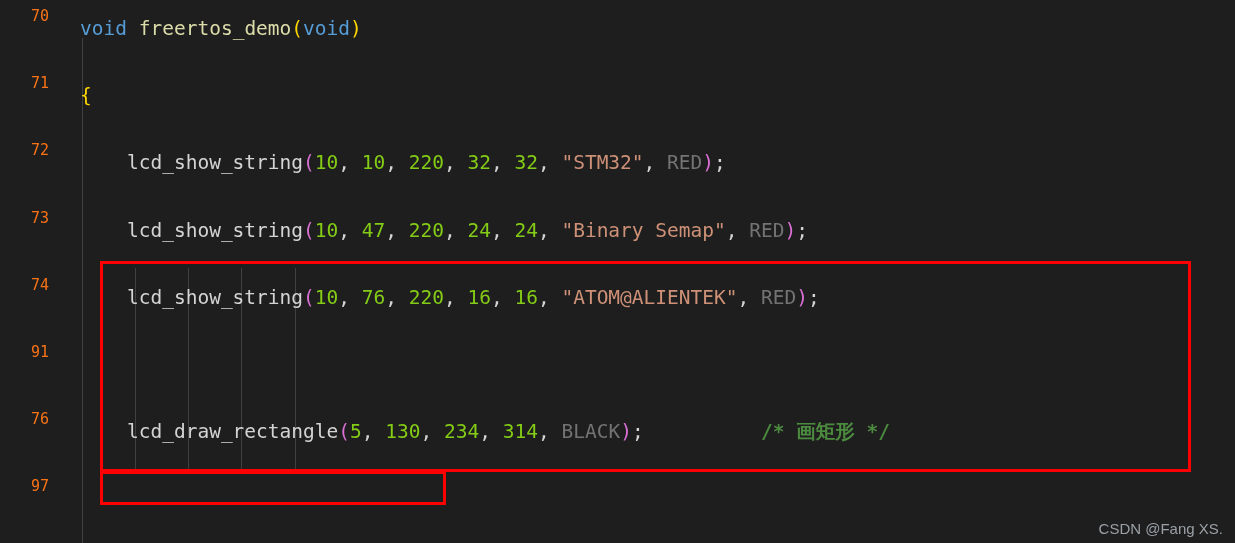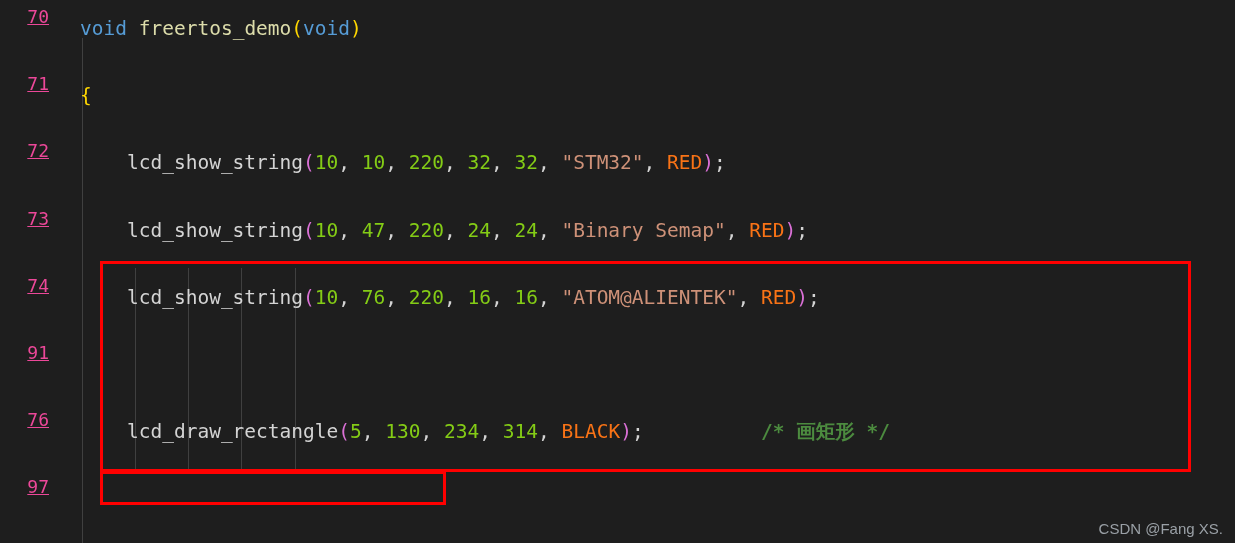--- a/index.html
+++ b/index.html
@@ -26,24 +26,23 @@
   }
 
   
   .gutter {
     position:absolute;
     left:0; top:0;
     width:60px;
     height:33.6px;
     text-align:right;
     padding-right:11px;
-    color:#ec4899;
-    font-size:18px;
+    color:#f97316;
+    font-size:15px;
     user-select:none;
-    text-decoration:underline;
   }
 
   
   .code {
     position:absolute;
     left:80px; top:12px;
     height:33.6px;
     white-space:pre;
   }
 
@@ -53,21 +52,21 @@
     width:1px;
     background:#404040;
   }
 
   
   .kw    { color:#569cd6; }            
   .fn    { color:#dcdcaa; }            
   .id    { color:#d4d4d4; }            
   .num   { color:#84cc16; }            
   .str   { color:#ce9178; }            
-  .macro { color:#f97316; }            
+  .macro { color:#737373; }            
   .cmt   { color:#4c8b3f;font-weight:bold; }            
   .p1    { color:#ffd700; }            
   .p2    { color:#da70d6; }            
   .p3    { color:#179fff; }
 
   
   .redbox {
     position:absolute;
     border:3px solid #ff0000;
     pointer-events:none;

